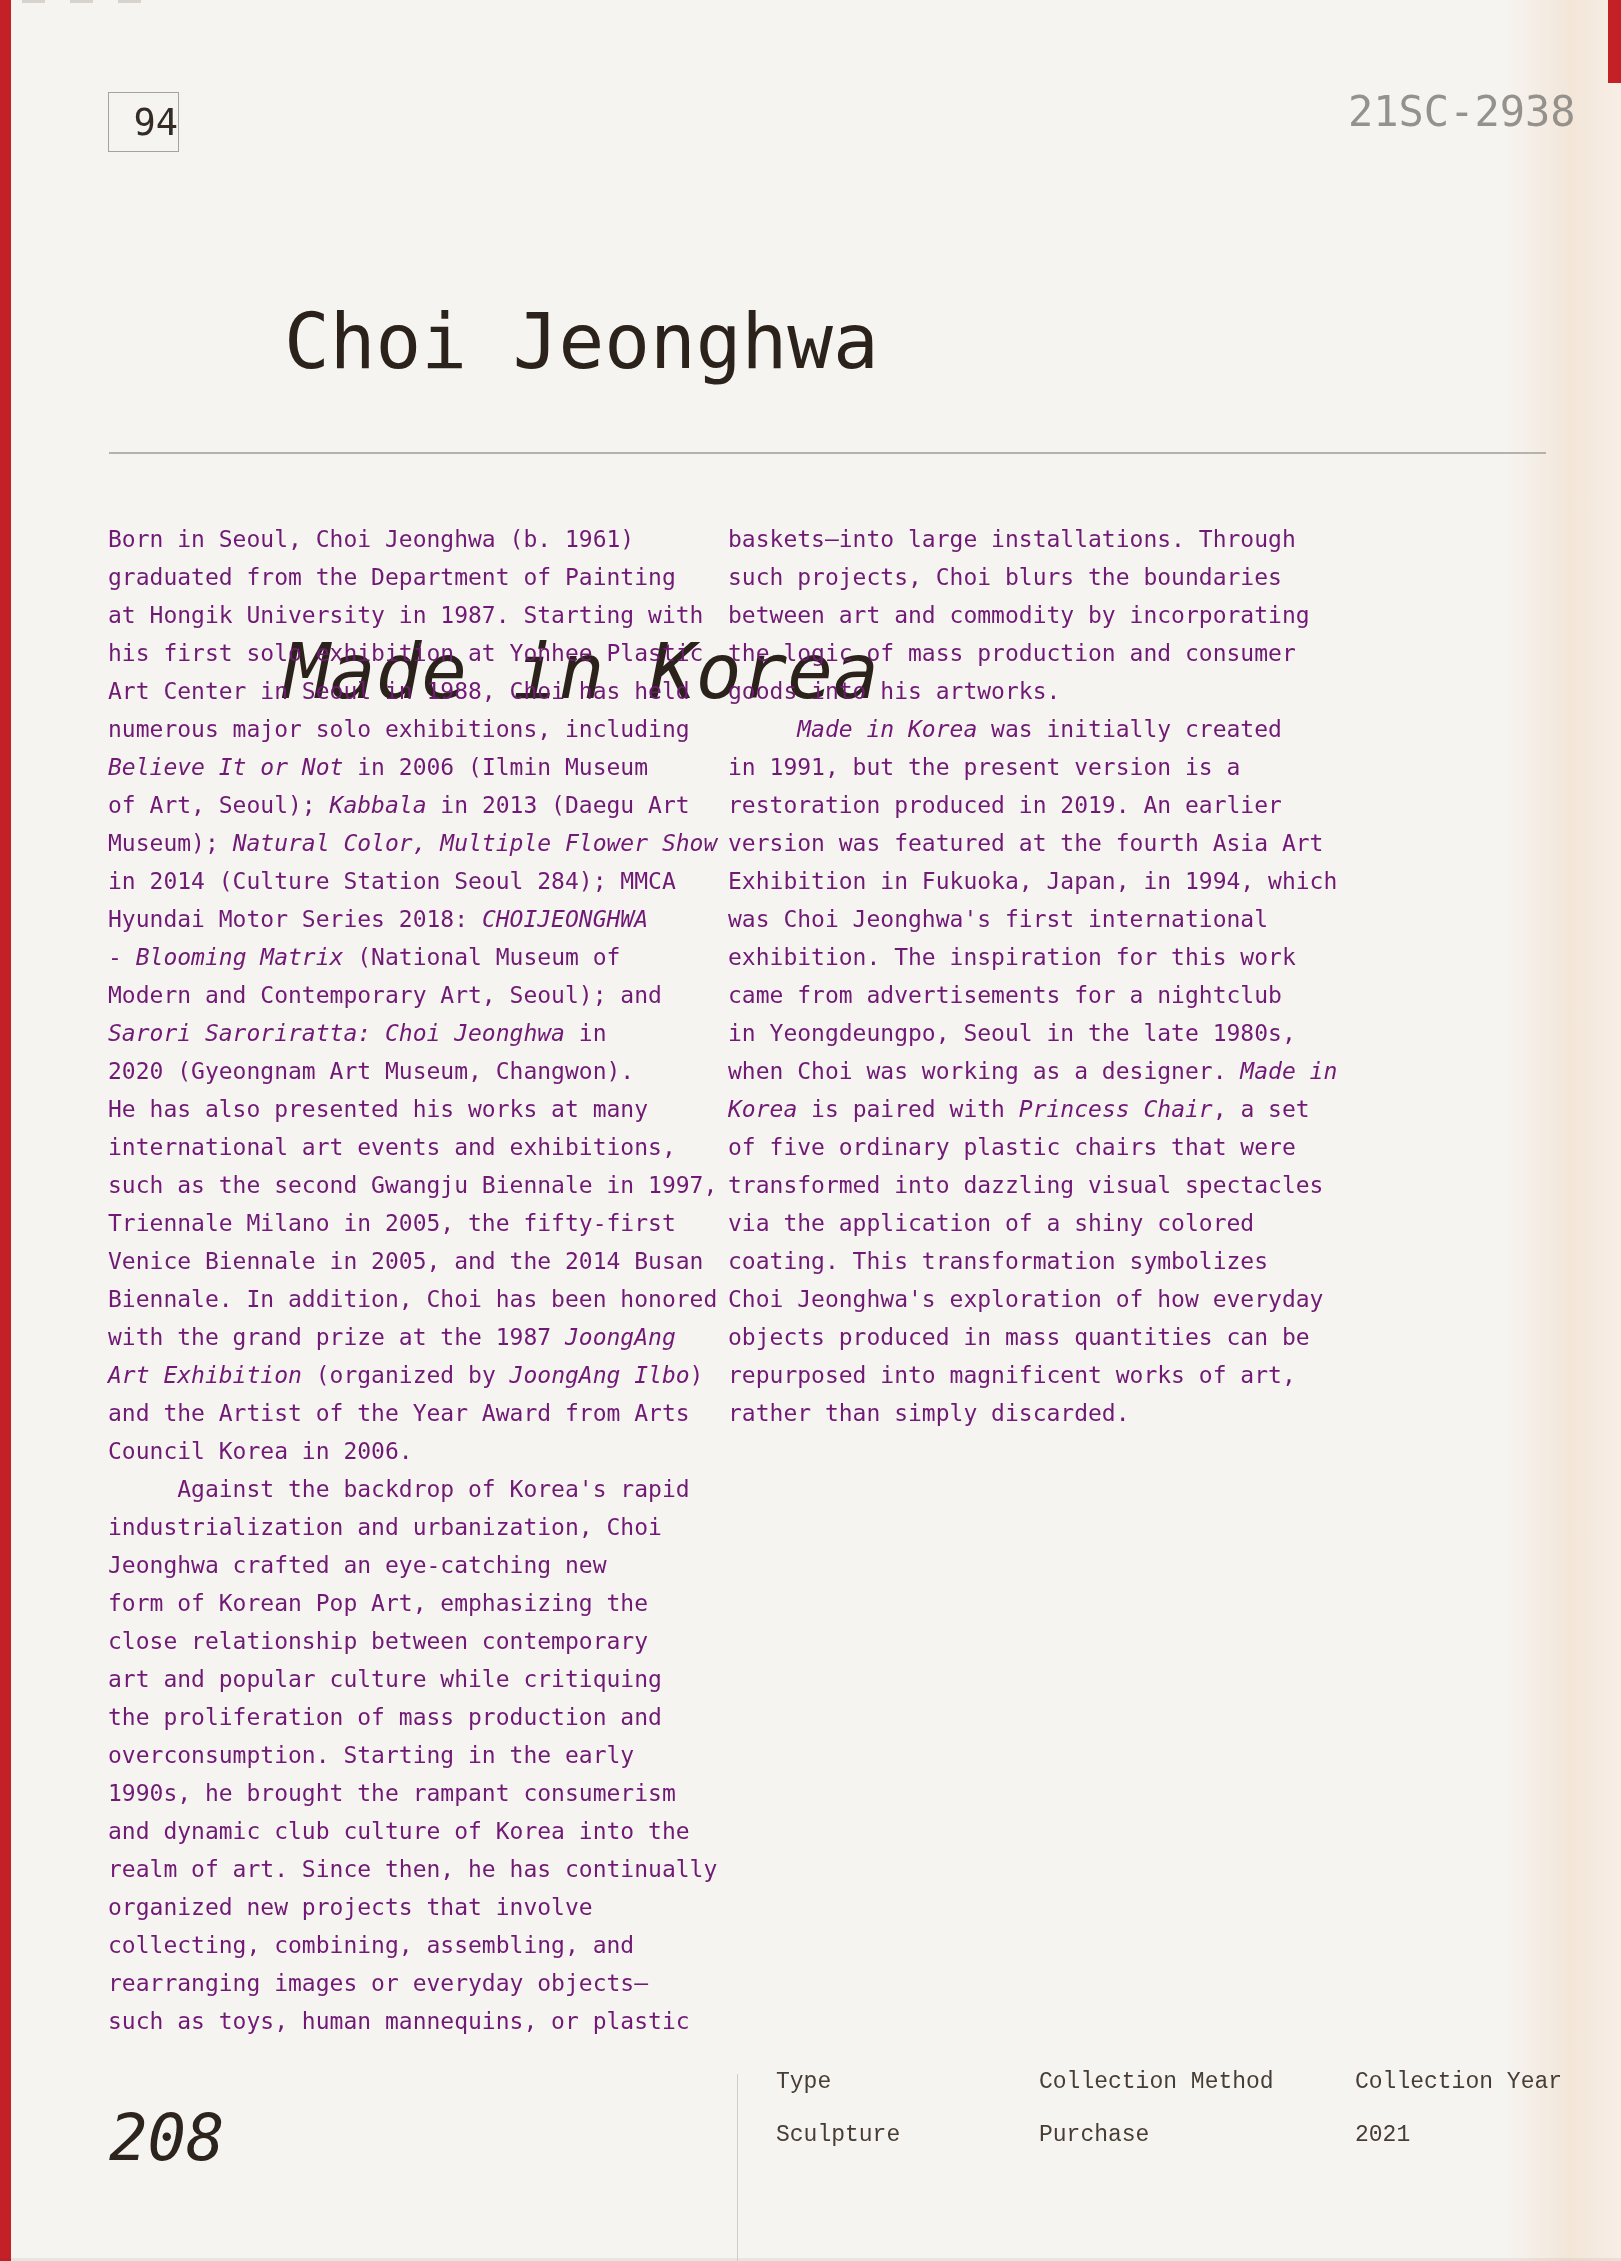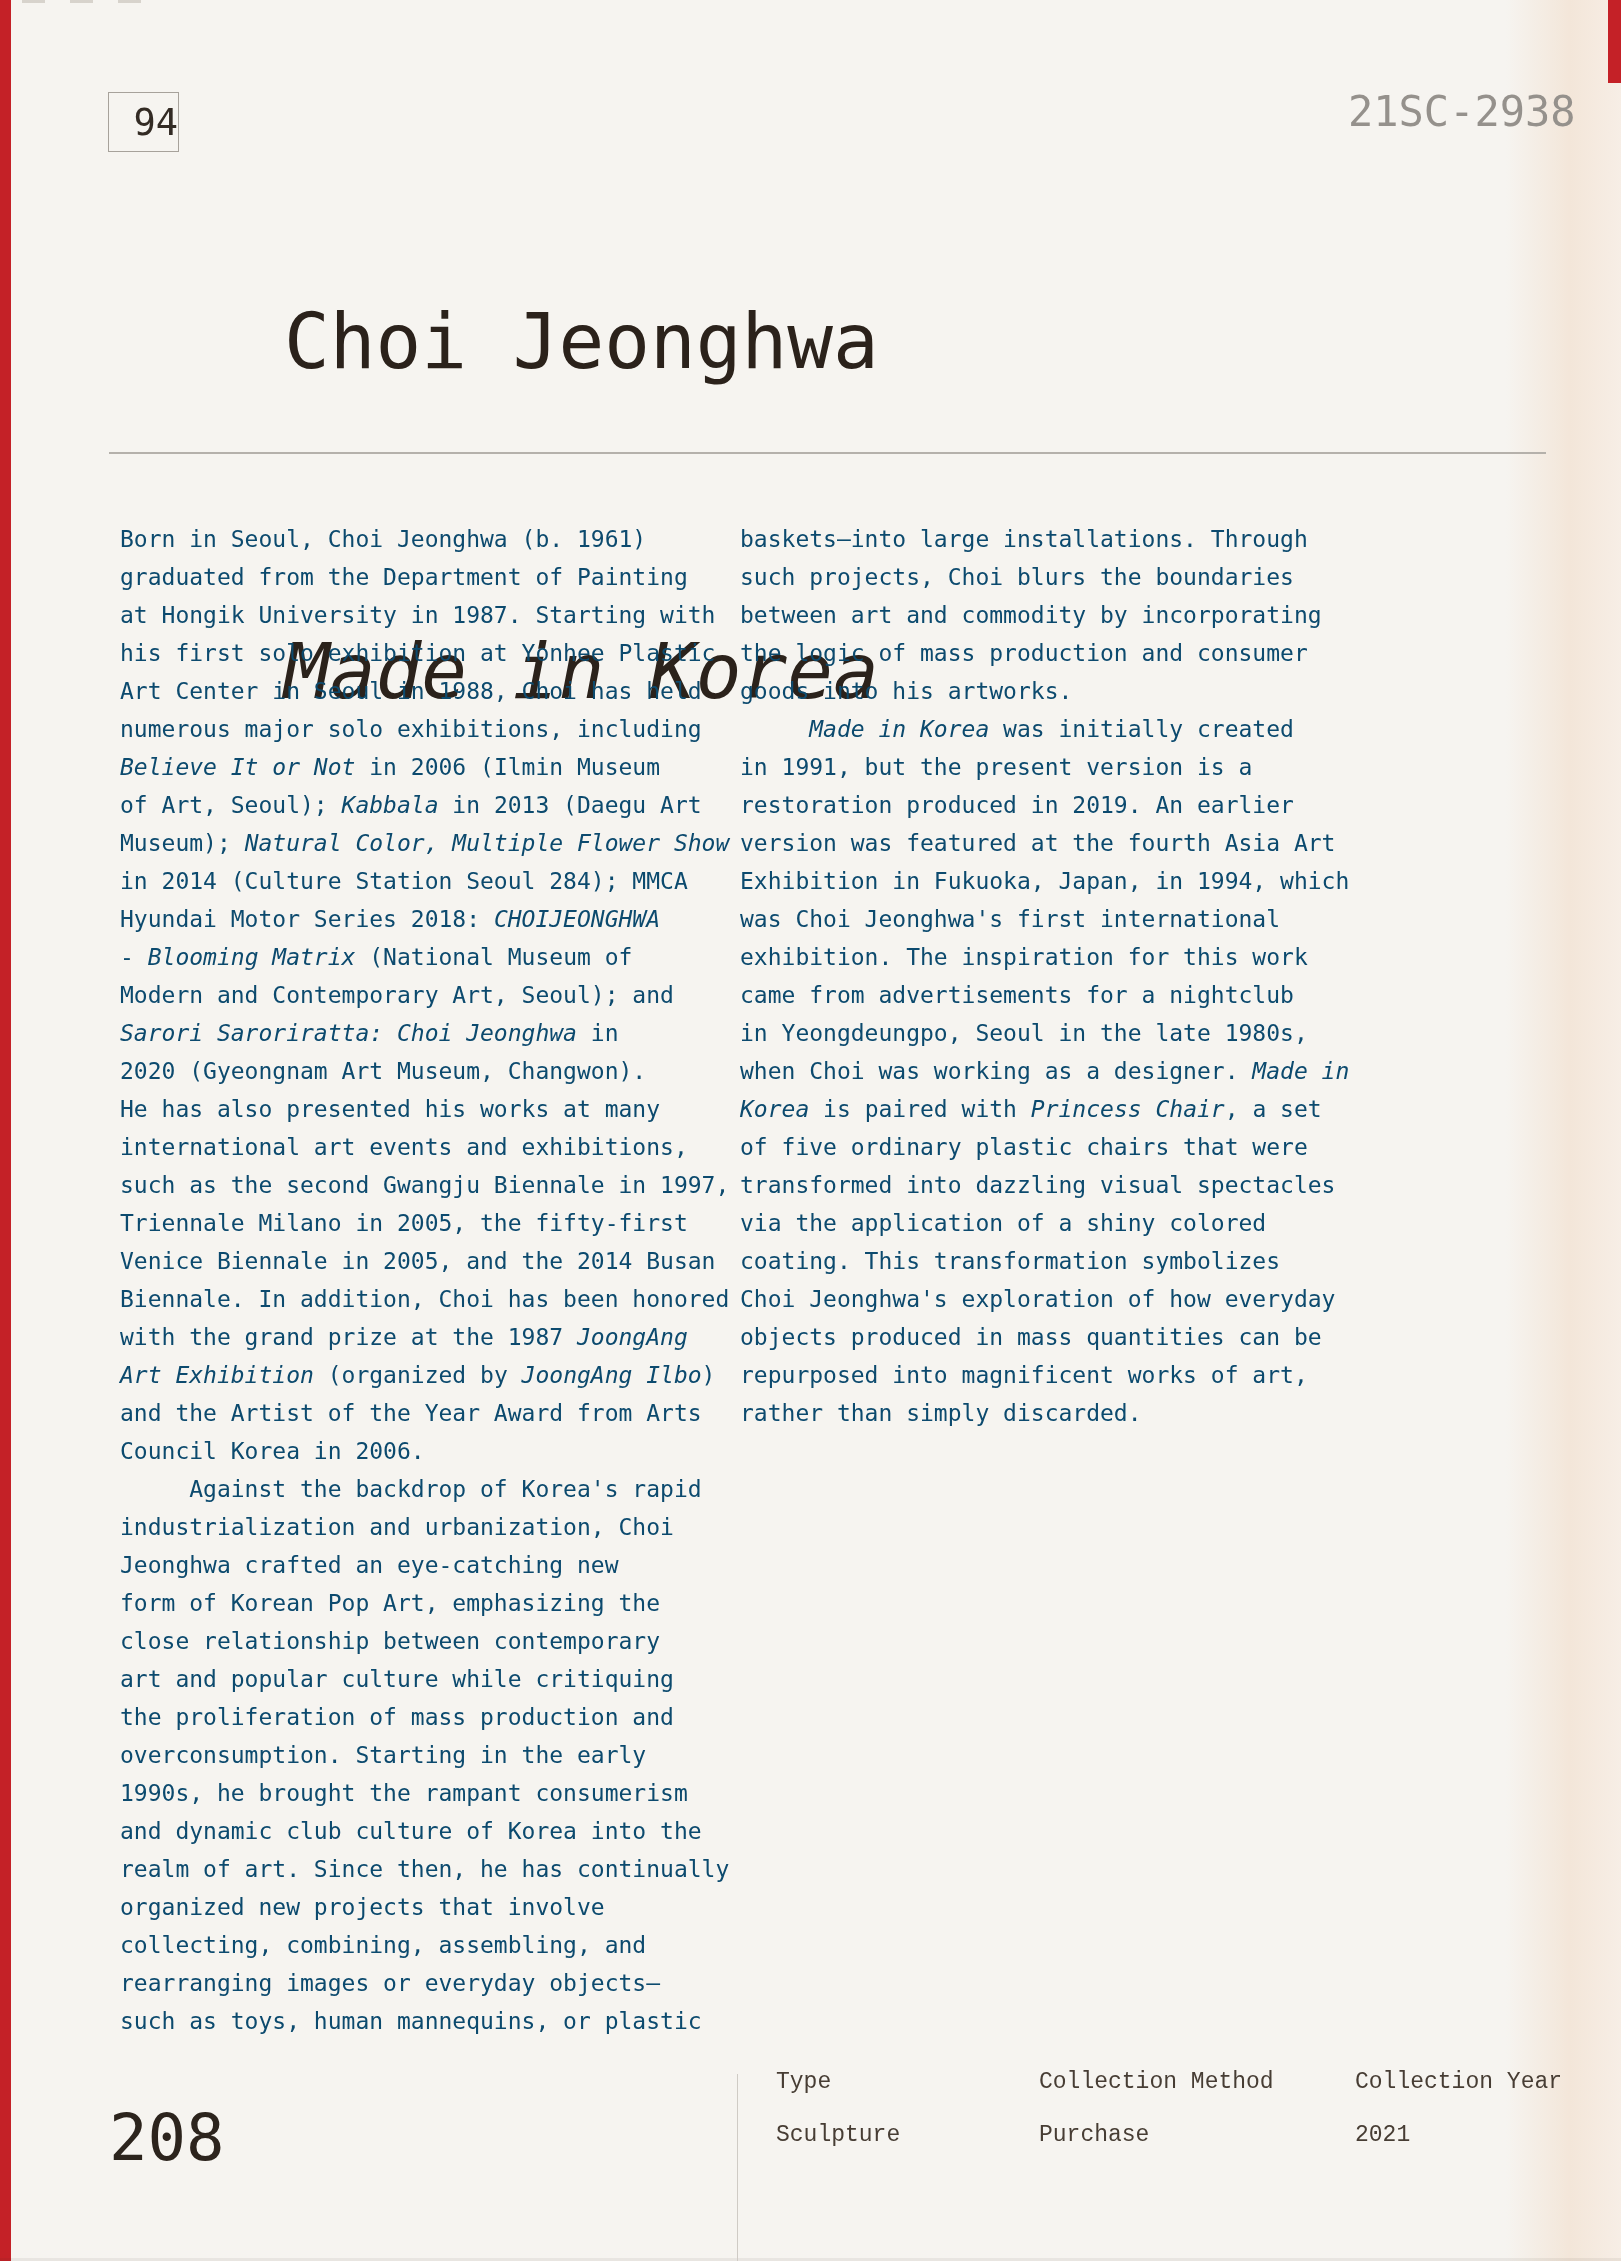--- a/index.html
+++ b/index.html
@@ -23,36 +23,36 @@
     border:1.1px solid #a7a29b;box-sizing:border-box;display:flex;align-items:center;justify-content:flex-end;
     font-size:37px;color:#332b24;background:transparent;}
 
   .title-block{position:absolute;left:284px;top:67px;font-size:76px;line-height:110px;color:#2b221b;white-space:pre;}
   .title-block .italic{font-style:italic}
 
   .accession{position:absolute;left:1348px;top:91px;font-size:42px;line-height:1;color:#95918c;white-space:pre;text-align:center;}
 
   .rule{position:absolute;left:109px;top:452px;width:1437px;height:1.7px;background:#b5b1ab}
 
-  .col{position:absolute;top:520px;width:709px;font-size:23px;line-height:38px;white-space:pre;color:#0c4a6e;margin-left:12px;}
+  .col{position:absolute;top:520px;width:709px;font-size:23px;line-height:38px;white-space:pre;color:#701a75;}
   .col.left{left:108px}
   .col.right{left:728px}
   .col .it{font-style:italic}
 
   .vrule{position:absolute;left:737px;top:2074px;width:1.1px;height:187px;background:#cfcbc5}
 
   .footer-fields{position:absolute;left:776px;top:2071px;width:804px;height:111px;color:#473d34;font-size:23px;line-height:23px;font-family:Liberation Mono, monospace;}
   .footer-field{position:absolute;top:0;white-space:pre;}
   .footer-field .f-label{display:block}
   .footer-field .f-value{display:block;margin-top:30px}
   .footer-field.f0{left:0}
   .footer-field.f1{left:263px}
   .footer-field.f2{left:579px}
 
-  .pageno{position:absolute;left:109px;top:2106px;font-size:64px;line-height:1;color:#2c241d;}
+  .pageno{position:absolute;left:109px;top:2106px;font-size:64px;line-height:1;color:#2c241d;font-style:italic;}
 </style>
 </head>
 <body>
 
 <div class="page">
 
   <div class="edge-right-band"></div>
   <div class="edge-left"></div>
   <div class="edge-red-topright"></div>
   <div class="edge-bottom"></div>

